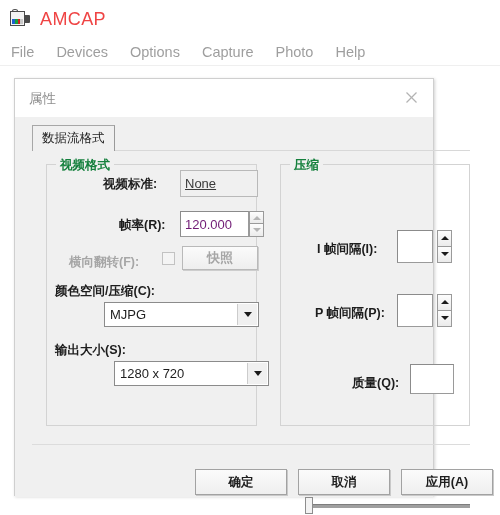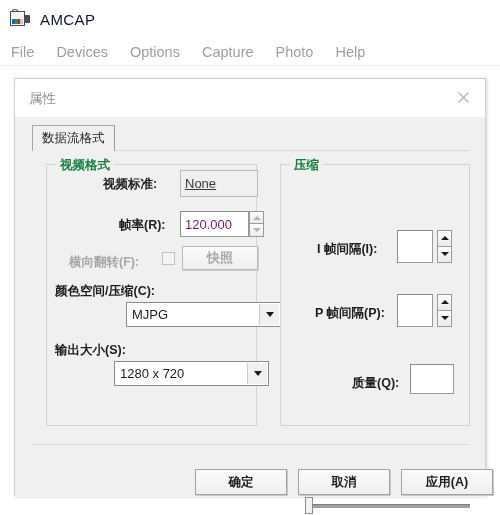--- a/index.html
+++ b/index.html
@@ -63,22 +63,22 @@
   .cam-reel {
     position: absolute;
     left: 3px; top: 0px;
     width: 6px; height: 4px;
     border: 1.5px solid #4a4a4a;
     border-radius: 50%;
     box-sizing: border-box;
     background: #fff;
   }
   #amcap-title-text {
-    font-size: 15px;
-    color: #0f172a;
+    font-size: 18px;
+    color: #ef4444;
     letter-spacing: .4px;
   }
   #amcap-menubar {
     position: absolute;
     left: 0; top: 38px;
     width: 500px; height: 28px;
     background: #ffffff;
     display: flex;
     align-items: center;
     padding-left: 11px;
@@ -98,21 +98,21 @@
     left: 0; top: 66px;
     width: 500px; height: 449px;
     background: #ffffff;
   }
 
   
   #dialog {
     position: absolute;
     left: 14px;
     top: 78px;
-    width: 472px;
+    width: 420px;
     height: 418px;
     background: #f0f0f0;
     border: 1px solid #cfcfcf;
     box-shadow: 1px 1px 3px rgba(0,0,0,.18);
     box-sizing: border-box;
     text-align: center;
   }
   #dialog-titlebar {
     position: absolute;
     left: 0; top: 0;
@@ -437,21 +437,21 @@
         </div>
     </div>
 
     <span class="field-label disabled" style="left:54px; top:137px;">横向翻转(F):</span>
     <div id="flip-checkbox" style="left:147px; top:135px;"></div>
     <div class="pushbtn disabled" style="left:167px; top:129px; width:76px; height:24px;">
       <span>快照</span>
     </div>
 
     <span class="field-label" style="left:40px; top:166px;">颜色空间/压缩(C):</span>
-    <div class="combobox" style="left:89px; top:185px; width:155px; height:25px;margin-left:22px;">
+    <div class="combobox" style="left:89px; top:185px; width:155px; height:25px;">
       <span>MJPG</span>
       <span class="combo-arrowbox">
           <i class="combo-arrow"></i>
         </span>
     </div>
 
     <span class="field-label" style="left:40px; top:225px;">输出大小(S):</span>
     <div class="combobox" style="left:99px; top:244px; width:155px; height:25px;">
       <span>1280 x 720</span>
       <span class="combo-arrowbox">

